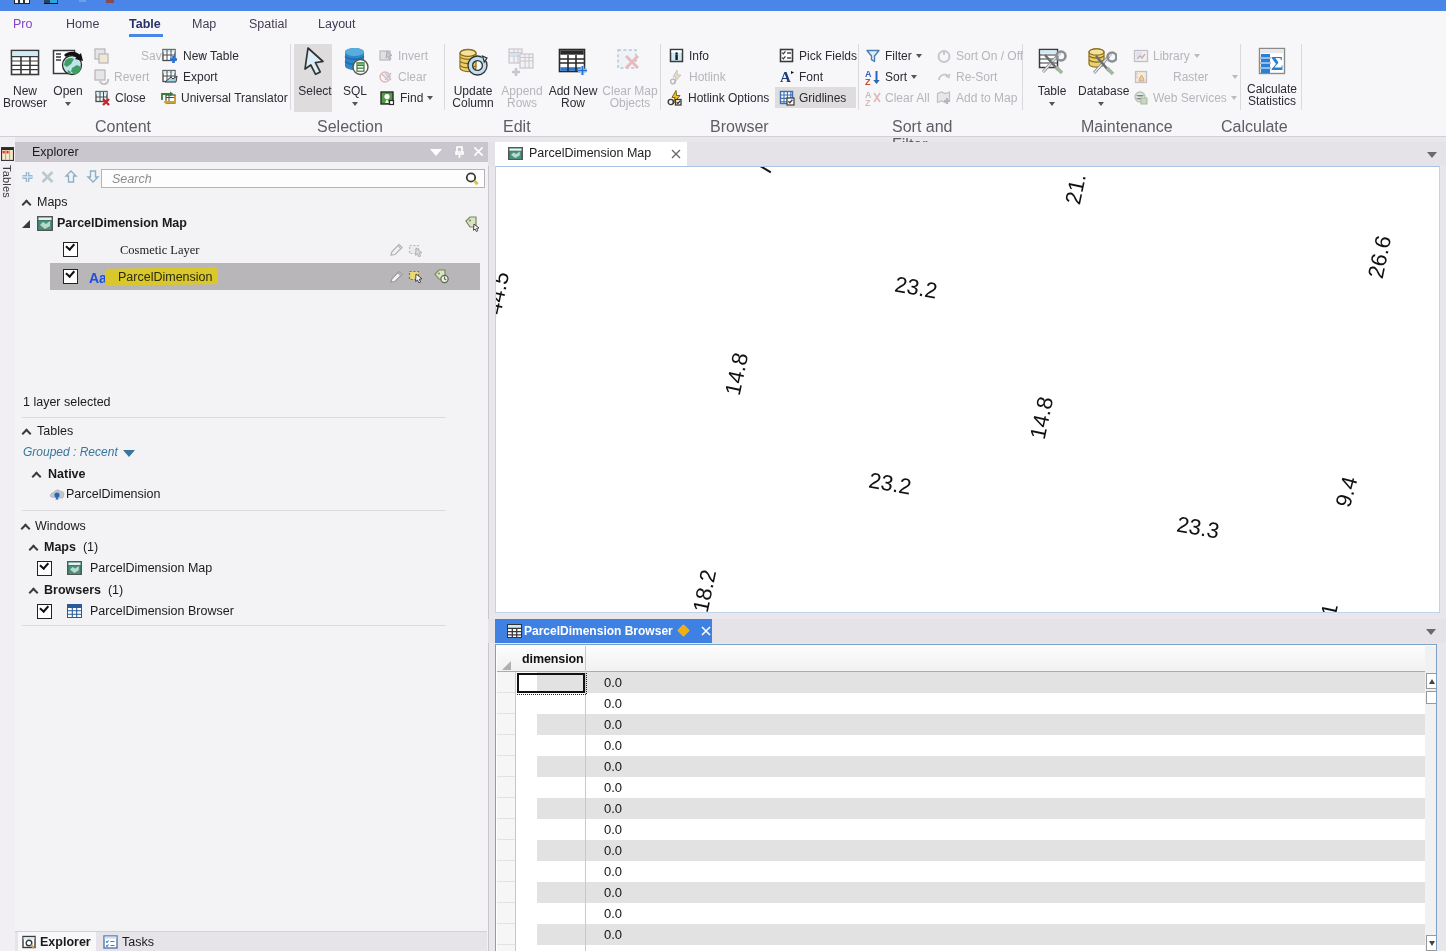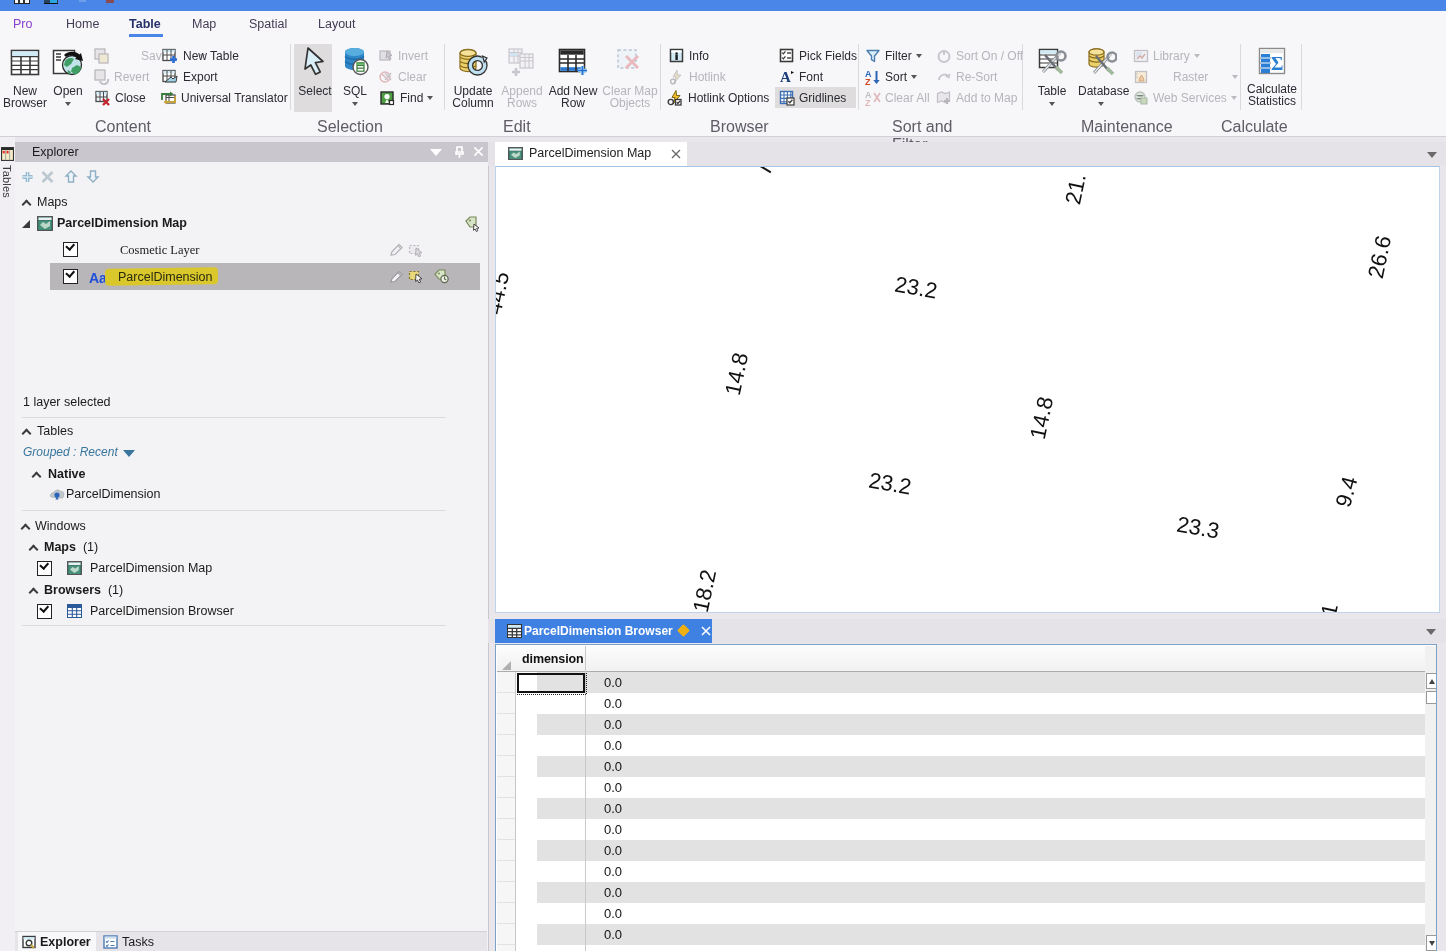--- a/index.html
+++ b/index.html
@@ -464,20 +464,28 @@
   <div class="abs" style="left:49px;top:27px;">
     <svg width="14" height="15" viewBox="0 0 14 15">
         <path d="M7 2L12 7H9.5v6h-5V7H2z" fill="#eef5fa" stroke="#90aec4" stroke-width="1.4"></path>
       </svg>
   </div>
   <div class="abs" style="left:71px;top:27px;">
     <svg width="14" height="15" viewBox="0 0 14 15">
         <path d="M7 13L2 8h2.5V2h5v6H12z" fill="#eef5fa" stroke="#90aec4" stroke-width="1.4"></path>
       </svg>
   </div>
+  <div class="abs" style="left:86px;top:27px;width:384px;height:19px;background:#fdfdfd;border:1px solid #b5b3b9;box-sizing:border-box;">
+    <span style="position:absolute;left:10px;top:2px;font-style:italic;color:#8c8c8c;font-size:12.5px;">Search</span>
+    <svg style="position:absolute;right:4px;top:1px;" width="16" height="16" viewBox="0 0 16 16">
+        <circle cx="7" cy="6.5" r="4.2" fill="#fff" stroke="#3a3a3a" stroke-width="1.8"></circle>
+        <path d="M10.2 9.7l3.4 3.4" stroke="#d8c254" stroke-width="3"></path>
+        <path d="M10.2 9.7l3.4 3.4" stroke="#3a3a3a" stroke-width="0.01"></path>
+      </svg>
+  </div>
 
   <div class="chev" style="left:8px;top:56px;"></div>
   <div class="etree" style="left:22px;top:53px;">Maps</div>
   <div class="abs" style="left:7px;top:78px;width:0;height:0;border-bottom:8px solid #3a3a3a;border-left:8px solid transparent;"></div>
   <svg class="abs" style="left:22px;top:74px;" width="16" height="15" viewBox="0 0 16 15">
       <rect x="0.5" y="0.5" width="15" height="14" fill="#3a7a68" stroke="#555"></rect>
       <rect x="1.5" y="1.5" width="13" height="2.5" fill="#e8f0f4"></rect>
       <rect x="2" y="5" width="12" height="8.5" fill="#48917c"></rect>
       <path d="M3 9l3-3 3 2 4-3v5l-5 3z" fill="#bcd8c8"></path>
     </svg>

